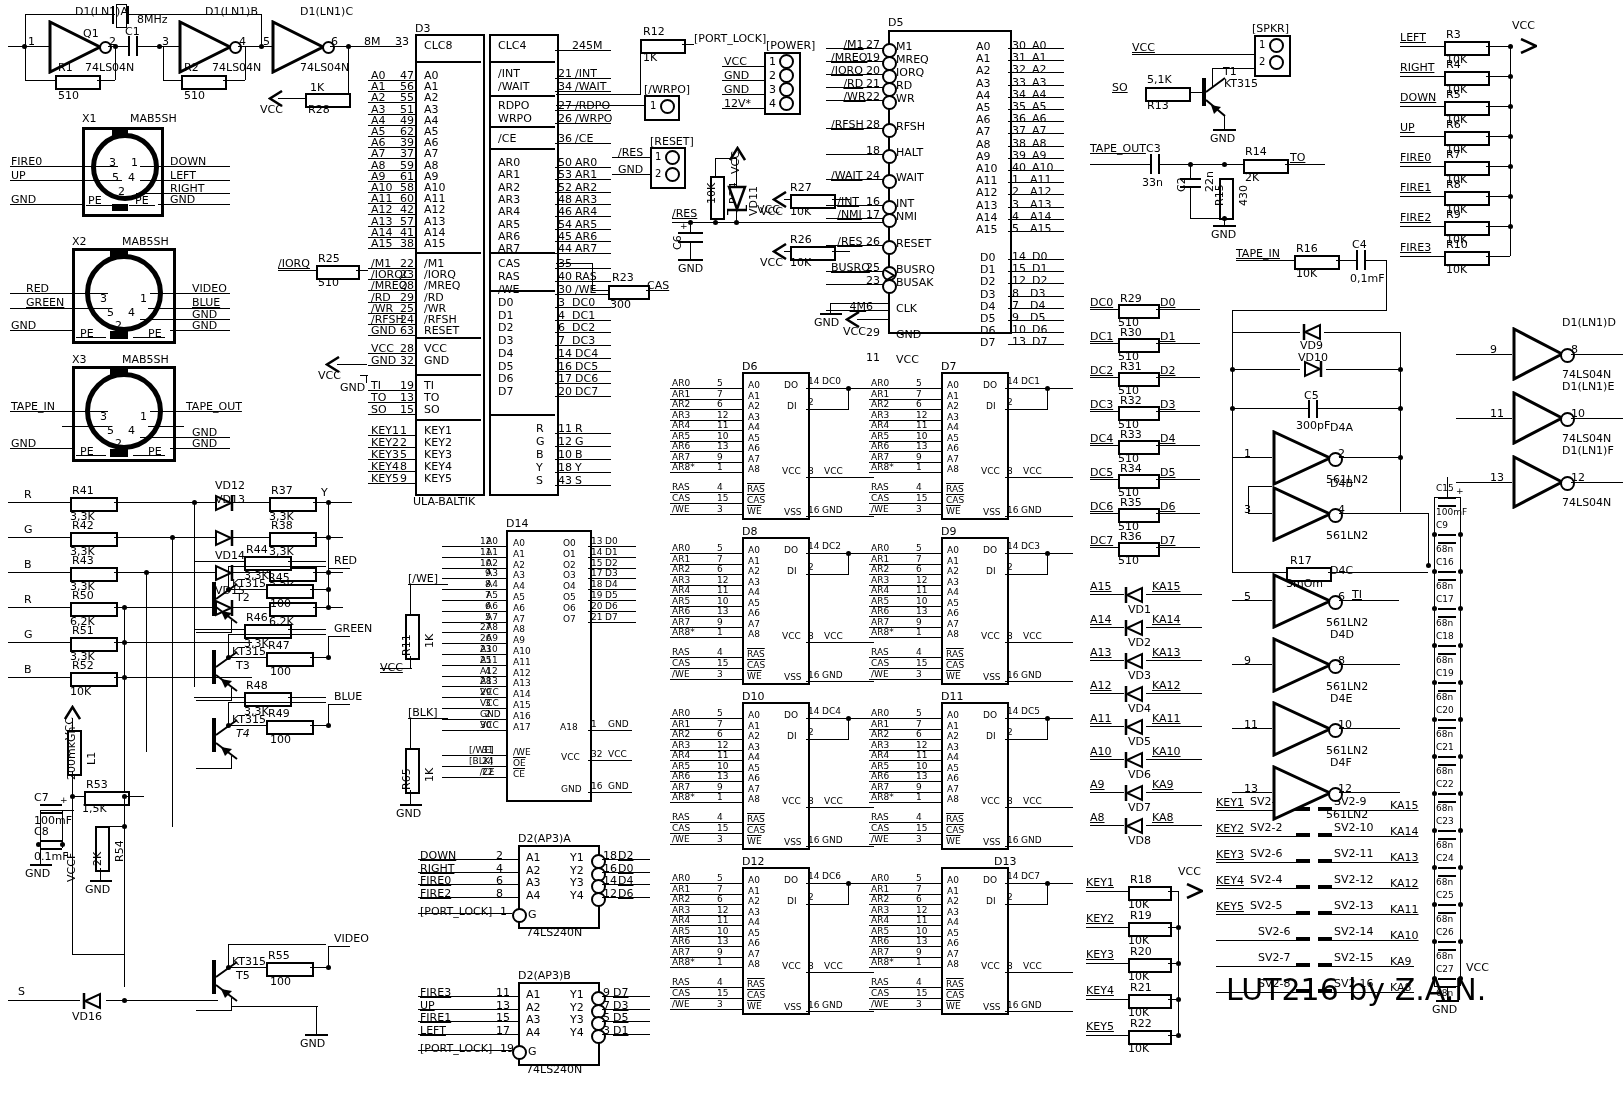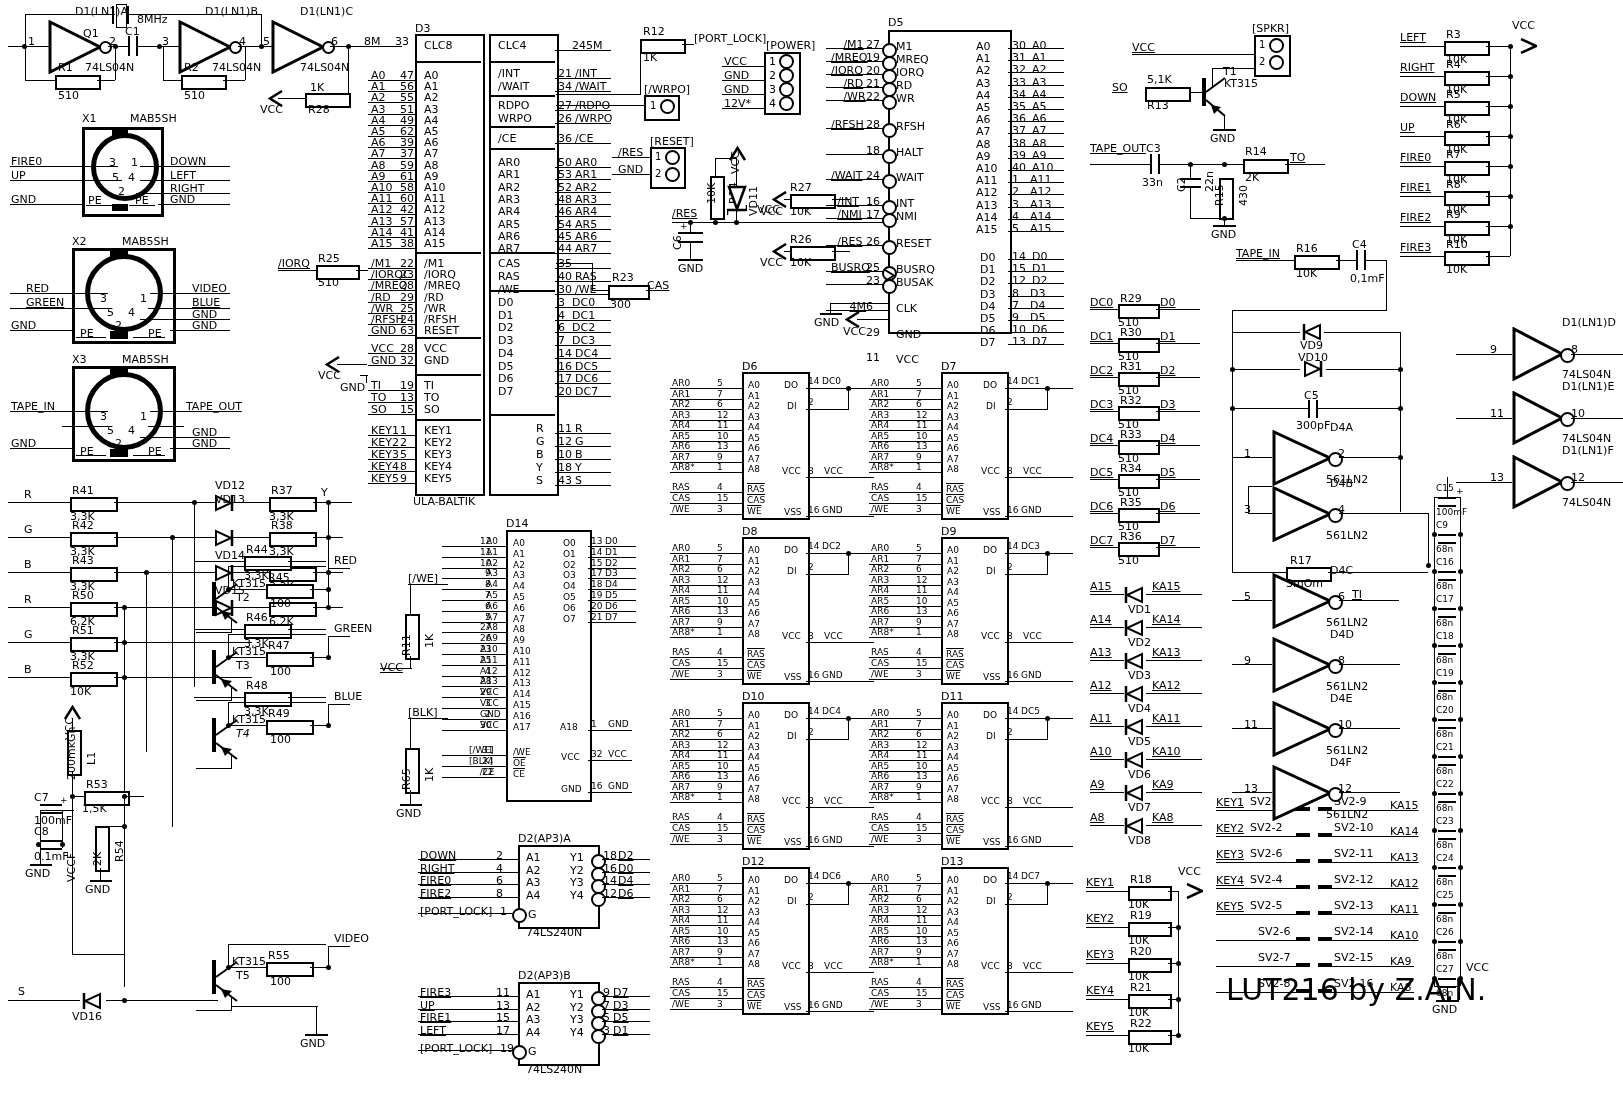--- a/index.html
+++ b/index.html
@@ -1456,21 +1456,21 @@
       <div class="dot" style="left:846px;top:881px;"></div>
       <div class="v" style="left:848px;top:883px;height:21px;"></div>
       <div class="h" style="left:806px;top:904px;width:43px;"></div>
       <div class="t xs" style="left:808px;top:893px;">2</div>
       <div class="h" style="left:806px;top:972px;width:68px;"></div>
       <div class="t xs" style="left:808px;top:962px;">8</div>
       <div class="t xs" style="left:824px;top:962px;">VCC</div>
       <div class="h" style="left:806px;top:1011px;width:68px;"></div>
       <div class="t xs" style="left:808px;top:1001px;">16</div>
       <div class="t xs" style="left:822px;top:1001px;">GND</div>
-      <div class="t" style="left:941px;top:856px;">D13</div>
+      <div class="t" style="left:994px;top:856px;">D13</div>
       <div class="box" style="left:941px;top:867px;width:64px;height:144px;"></div>
       <div class="h" style="left:869px;top:883px;width:72px;"></div>
       <div class="t xs" style="left:871px;top:874px;">AR0</div>
       <div class="t xs" style="left:916px;top:874px;">5</div>
       <div class="t xs" style="left:947px;top:876px;">A0</div>
       <div class="h" style="left:869px;top:893.5px;width:72px;"></div>
       <div class="t xs" style="left:871px;top:884.5px;">AR1</div>
       <div class="t xs" style="left:916px;top:884.5px;">7</div>
       <div class="t xs" style="left:947px;top:886.5px;">A1</div>
       <div class="h" style="left:869px;top:904px;width:72px;"></div>

